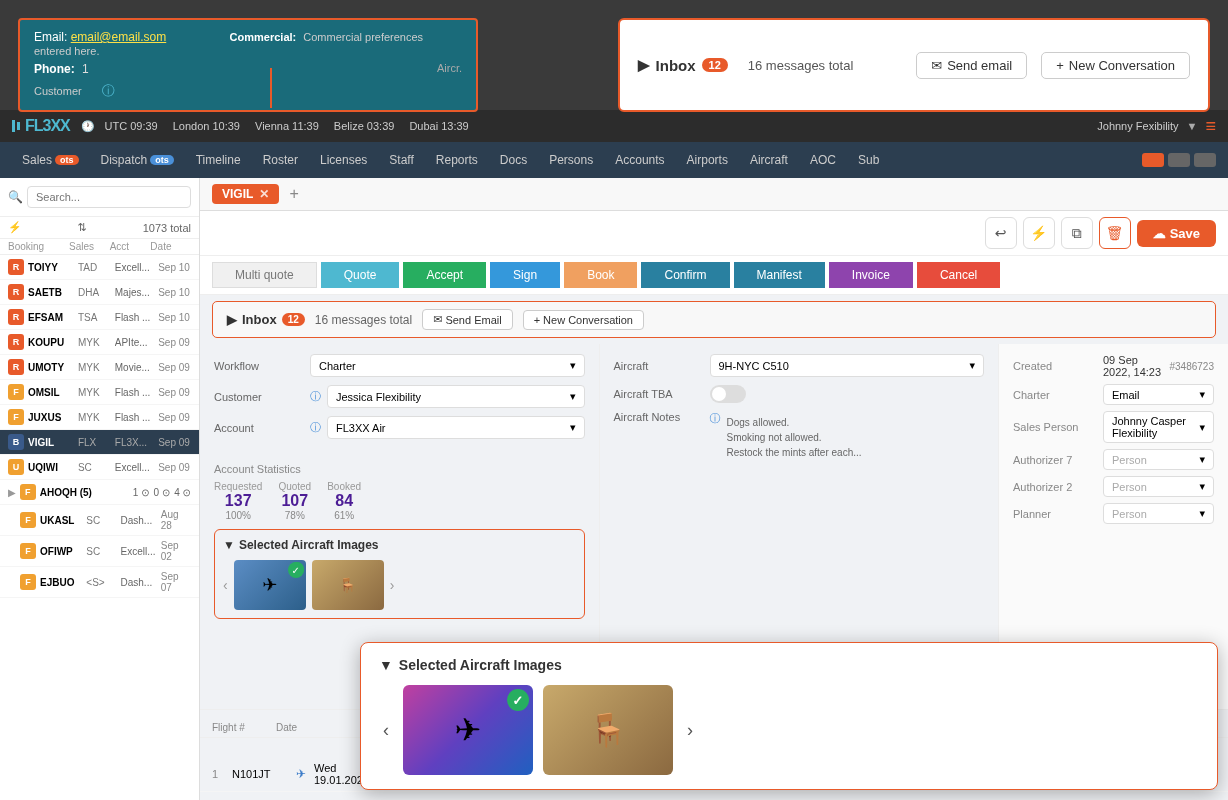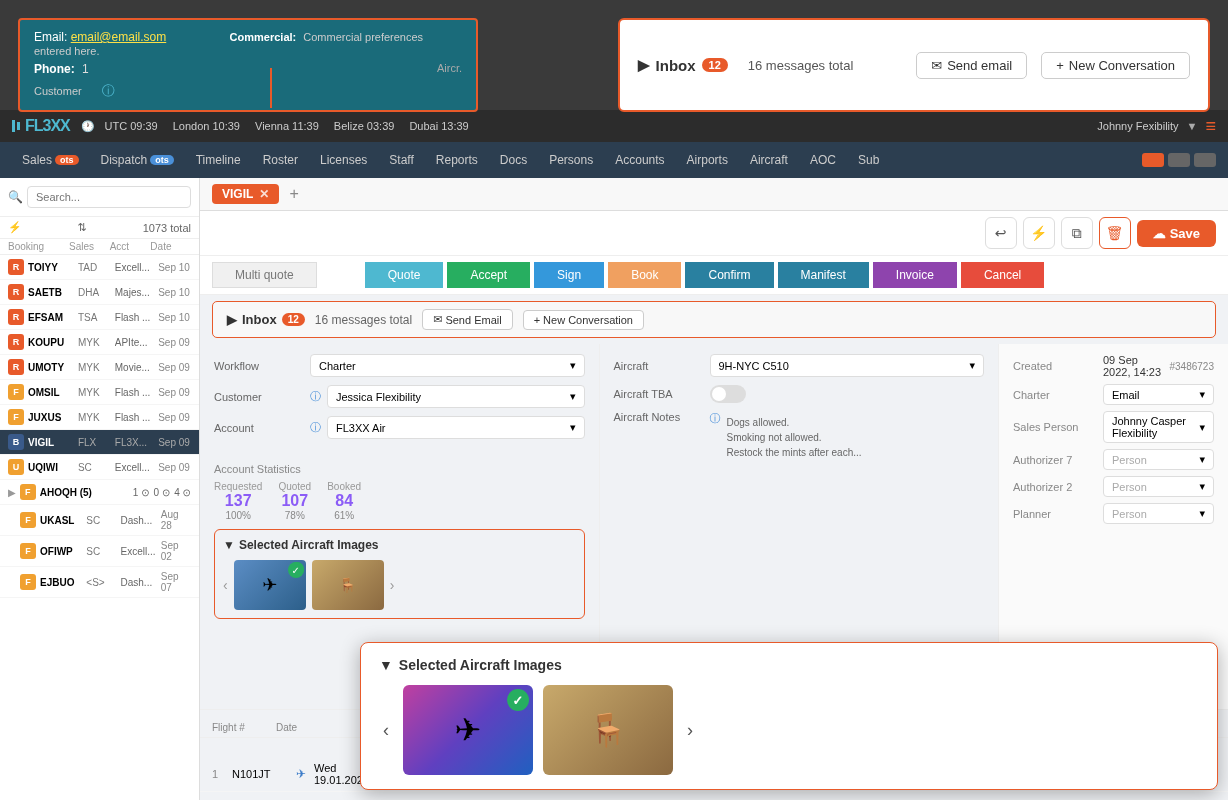--- a/index.html
+++ b/index.html
@@ -75,21 +75,21 @@
     
     .action-toolbar { display: flex; align-items: center; justify-content: flex-end; padding: 6px 12px; background: white; border-bottom: 1px solid #eee; gap: 6px; }
     .toolbar-btn { width: 32px; height: 32px; border: 1.5px solid #ddd; border-radius: 6px; background: white; cursor: pointer; display: flex; align-items: center; justify-content: center; color: #555; font-size: 14px; }
     .toolbar-btn.danger { border-color: #e85a2a; color: #e85a2a; }
     .save-btn { background: #e85a2a; color: white; border: none; border-radius: 6px; padding: 6px 16px; font-size: 13px; font-weight: 600; cursor: pointer; display: flex; align-items: center; gap: 4px; }
 
     
     .status-bar { display: flex; align-items: center; padding: 6px 12px; background: white; border-bottom: 1px solid #eee; gap: 4px; }
     .status-btn { padding: 5px 22px; border-radius: 0; font-size: 12px; cursor: pointer; border: 1.5px solid transparent; font-weight: 500; }
     .status-btn.grey { background: #f0f0f0; color: #777; border-color: #ddd; }
-    .status-btn.teal { background: #4eb8d0; color: white; margin-left: 44px; }
+    .status-btn.teal { background: #4eb8d0; color: white; }
     .status-btn.green { background: #27ae60; color: white; }
     .status-btn.blue { background: #3498db; color: white; }
     .status-btn.orange-light { background: #f0a060; color: white; }
     .status-btn.dark-teal { background: #2980a0; color: white; }
     .status-btn.purple { background: #8e44ad; color: white; }
     .status-btn.red { background: #e74c3c; color: white; }
 
     
     .panel-inbox-bar { background: #f8f8f8; border: 1.5px solid #e85a2a; border-radius: 5px; margin: 6px 12px; padding: 7px 14px; display: flex; align-items: center; gap: 10px; }
     .panel-inbox-bar .p-inbox-label { font-weight: 600; font-size: 13px; color: #333; display: flex; align-items: center; gap: 5px; }
@@ -113,21 +113,21 @@
     .info-icon { color: #4a90d9; font-size: 11px; cursor: pointer; }
 
     .aircraft-notes { font-size: 10px; color: #666; line-height: 1.5; margin-top: 4px; }
 
     
     .stats-section { margin-top: 24px; }
     .stats-title { font-size: 11px; color: #888; margin-bottom: 6px; }
     .stats-row { display: flex; gap: 16px; margin-bottom: 4px; }
     .stat-item { text-align: center; }
     .stat-label { font-size: 10px; color: #999; }
-    .stat-val { font-size: 16px; font-weight: 700; color: #8b5cf6; }
+    .stat-val { font-size: 16px; font-weight: 700; color: #4c1d95; }
     .stat-pct { font-size: 10px; color: #888; }
 
     
     .images-section { border: 1.5px solid #e85a2a; border-radius: 6px; padding: 8px; margin-top: 8px; }
     .images-header { display: flex; align-items: center; gap: 4px; font-size: 12px; font-weight: 600; color: #333; margin-bottom: 8px; }
     .images-carousel { display: flex; align-items: center; gap: 6px; }
     .carousel-prev, .carousel-next { color: #999; cursor: pointer; font-size: 14px; }
     .aircraft-image { width: 72px; height: 50px; border-radius: 4px; object-fit: cover; background: linear-gradient(135deg, #5b8dc4, #2c5f8a); position: relative; overflow: hidden; display: flex; align-items: center; justify-content: center; }
     .aircraft-image.selected::after { content: '✓'; position: absolute; top: 2px; right: 2px; background: #27ae60; color: white; border-radius: 50%; width: 16px; height: 16px; display: flex; align-items: center; justify-content: center; font-size: 10px; }
     .aircraft-img-interior { background: linear-gradient(135deg, #c8a96b, #8b6940); }

